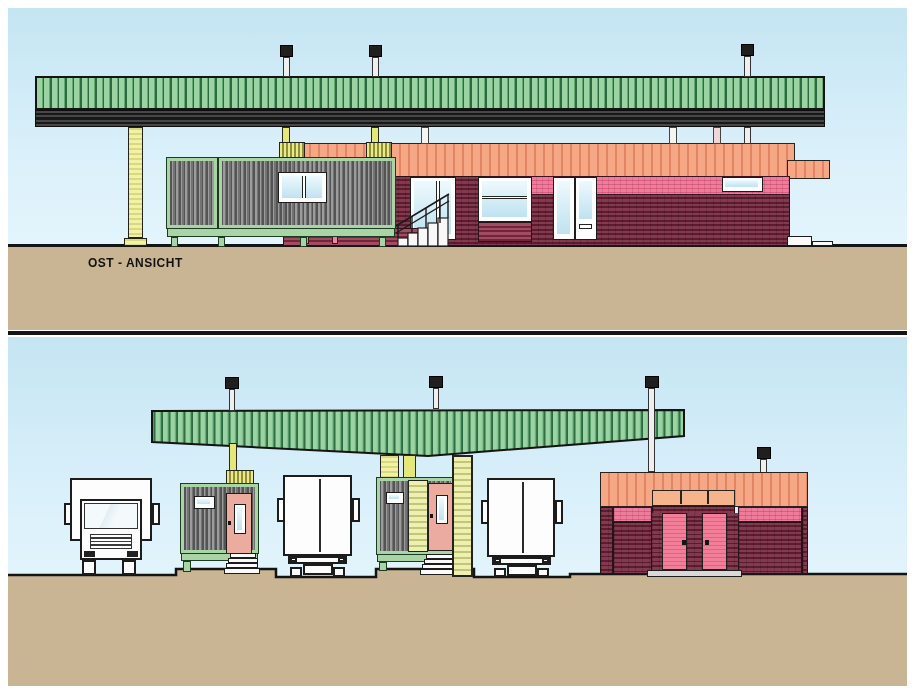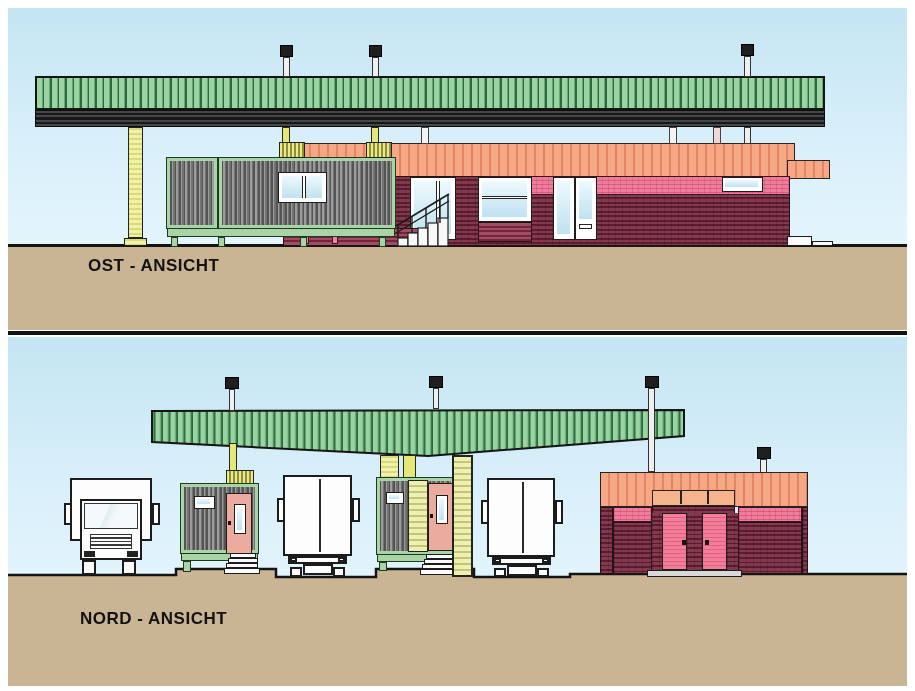--- a/index.html
+++ b/index.html
@@ -2,21 +2,21 @@
 <html><head>
 <meta charset="utf-8">
 <style>
   * { box-sizing: border-box; margin:0; padding:0; }
   html,body { width:915px; height:691px; background:#ffffff; overflow:hidden;
               font-family:"Liberation Sans", sans-serif; }
   .abs { position:absolute; }
   .panel { position:absolute; overflow:hidden; }
   .sky { background:linear-gradient(180deg,#c4e5f2 0%,#d8effa 40%,#edfafd 100%); }
   .ground-top { background:#c9b594; border-top:3px solid #141414; }
-  .lbl { font-weight:bold; font-size:17px; letter-spacing:0.5px; color:#121212; white-space:nowrap; }
+  .lbl { font-weight:bold; font-size:12px; letter-spacing:0.5px; color:#121212; white-space:nowrap; }
 
   .cangreen { background:repeating-linear-gradient(90deg,#9bd3a3 0 5px,#64aa76 5px 6px,#2d6a41 6px 7.5px);
               border:2px solid #141414; }
   .canbeam  { background:repeating-linear-gradient(180deg,#474747 0 2px,#181818 2px 4.5px);
               border:1.5px solid #0d0d0d; }
   .ycol   { background:repeating-linear-gradient(180deg,rgba(186,186,84,.45) 0 2px,rgba(0,0,0,0) 2px 5px),#f2f2a6;
             border:1.5px solid #23231d; }
   .ribcol { background:repeating-linear-gradient(180deg,#eef0b2 0 4px,#c3c678 4px 6px);
             border:2px solid #23231d; }
   .collar { background:repeating-linear-gradient(90deg,#ece989 0 2px,#8f8f3a 2px 4px);
@@ -264,14 +264,13 @@
   <div class="abs brick" style="left:679px;top:176px;width:15px;height:57px;"></div>
   <div class="abs brick" style="left:719px;top:176px;width:11px;height:57px;"></div>
   <div class="abs pinkdoor" style="left:654px;top:176px;width:25px;height:57px;">
     <div class="abs handle" style="left:19px;top:26px;width:4px;height:5px;"></div>
   </div>
   <div class="abs pinkdoor" style="left:694px;top:176px;width:25px;height:57px;">
     <div class="abs handle" style="left:2px;top:26px;width:4px;height:5px;"></div>
   </div>
   <div class="abs" style="left:639px;top:233px;width:95px;height:7px;background:#d9d9d9;border:1.5px solid #1c1c1c;"></div>
 
-  <div class="abs lbl" style="left:72px;top:272px;">NORD - ANSICHT</div>
 </div>
 
 </body></html>

